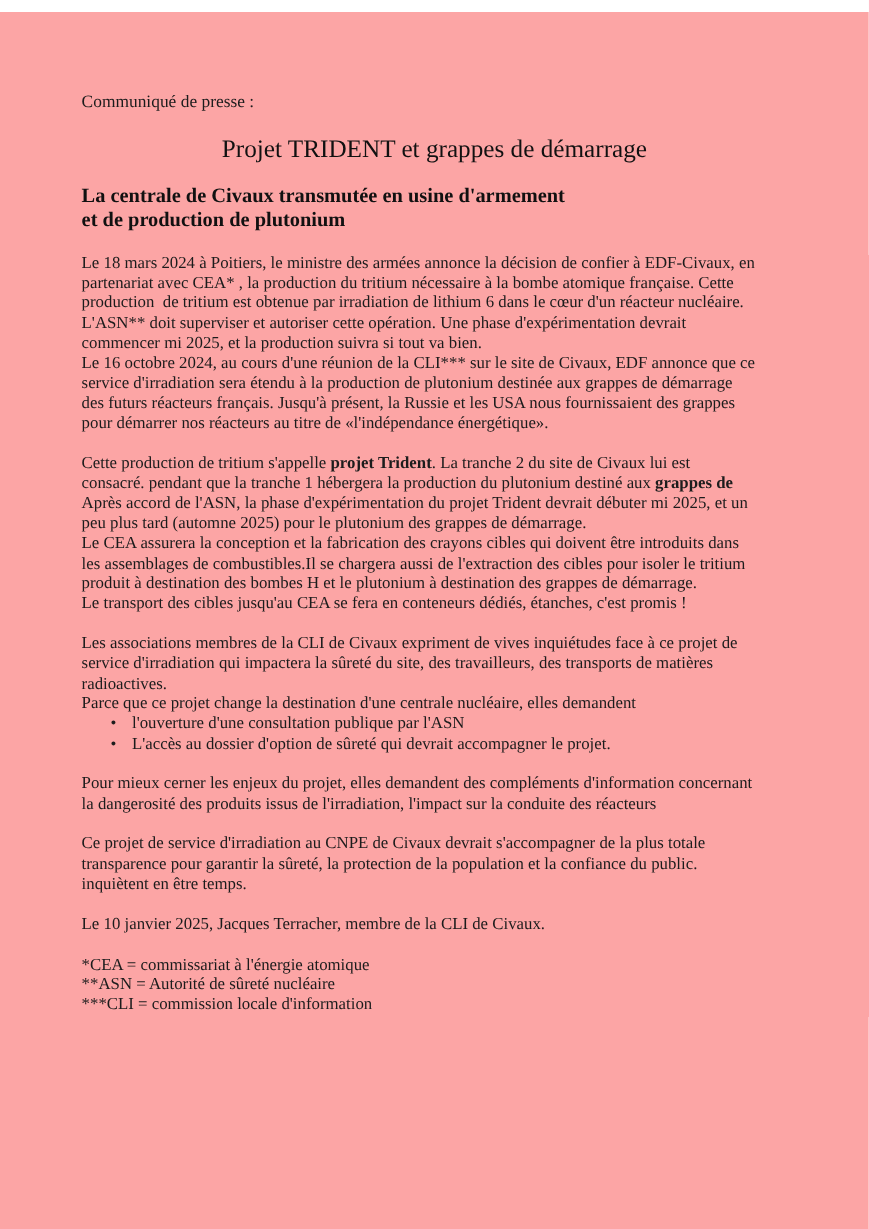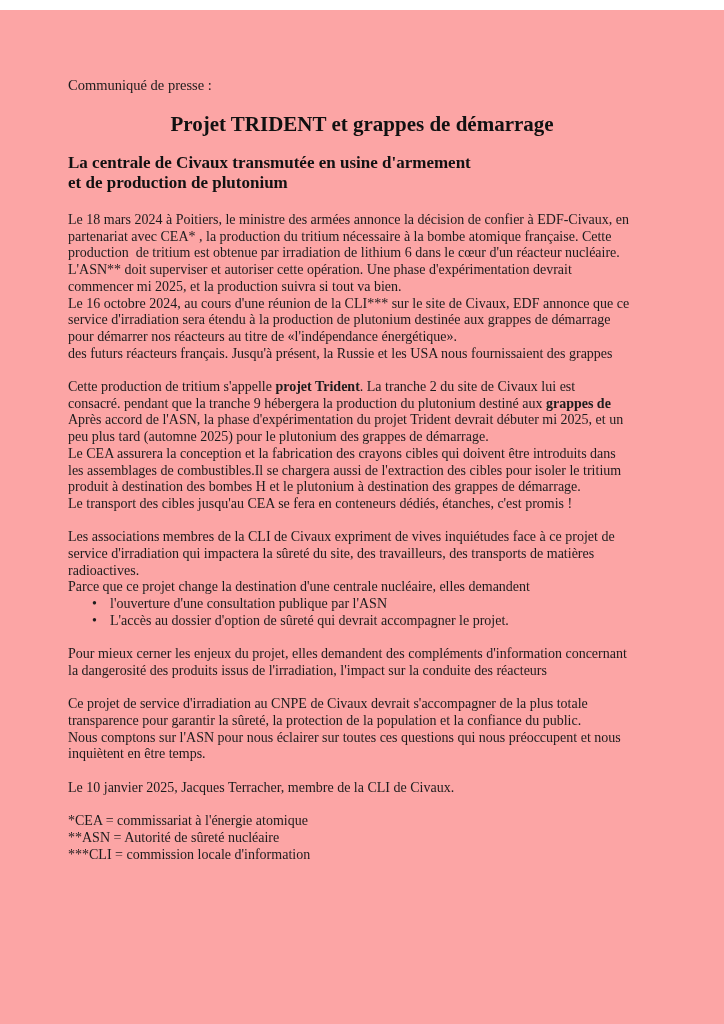--- a/index.html
+++ b/index.html
@@ -17,21 +17,21 @@
   .content {
     padding: 67px 68px 0 68px;
   }
   .kicker {
     font-size: 14.5px;
     line-height: 17px;
     margin-bottom: 18px;
   }
   .doc-title {
     font-size: 21px;
-    font-weight: bold;
+    font-weight: normal;
     text-align: center;
     line-height: 24px;
     margin-bottom: 17px;
     color: #111111;
   }
   .doc-subtitle {
     font-size: 17px;
     font-weight: bold;
     text-align: left;
     line-height: 20px;
@@ -66,45 +66,44 @@
       <div>et de production de plutonium</div>
     </div>
     <div class="body-text">
         <div class="line"><span><span>Le 18 mars 2024 à Poitiers, le ministre des armées annonce la décision de confier à EDF-Civaux, en</span></span></div>
         <div class="line"><span><span>partenariat avec CEA* , la production du tritium nécessaire à la bombe atomique française. Cette</span></span></div>
         <div class="line"><span><span>production  de tritium est obtenue par irradiation de lithium 6 dans le cœur d'un réacteur nucléaire.</span></span></div>
         <div class="line"><span><span>L'ASN** doit superviser et autoriser cette opération. Une phase d'expérimentation devrait</span></span></div>
         <div class="line"><span><span>commencer mi 2025, et la production suivra si tout va bien.</span></span></div>
         <div class="line"><span><span>Le 16 octobre 2024, au cours d'une réunion de la CLI*** sur le site de Civaux, EDF annonce que ce</span></span></div>
         <div class="line"><span><span>service d'irradiation sera étendu à la production de plutonium destinée aux grappes de démarrage</span></span></div>
+        <div class="line"><span><span>des futurs réacteurs français. Jusqu'à présent, la Russie et les USA nous fournissaient des grappes</span></span></div>
         <div class="line"><span><span>pour démarrer nos réacteurs au titre de «l'indépendance énergétique».</span></span></div>
-        <div class="line"><span><span>des futurs réacteurs français. Jusqu'à présent, la Russie et les USA nous fournissaient des grappes</span></span></div>
         <div class="gap"></div>
         <div class="line"><span><span>Cette production de tritium s'appelle </span><span class="b">projet Trident</span><span>. La tranche 2 du site de Civaux lui est</span></span></div>
-        <div class="line"><span><span>consacré. pendant que la tranche 9 hébergera la production du plutonium destiné aux </span><span class="b">grappes de</span></span></div>
+        <div class="line"><span><span>consacré. pendant que la tranche 1 hébergera la production du plutonium destiné aux </span><span class="b">grappes de</span></span></div>
         <div class="line"><span><span>Après accord de l'ASN, la phase d'expérimentation du projet Trident devrait débuter mi 2025, et un</span></span></div>
         <div class="line"><span><span>peu plus tard (automne 2025) pour le plutonium des grappes de démarrage.</span></span></div>
         <div class="line"><span><span>Le CEA assurera la conception et la fabrication des crayons cibles qui doivent être introduits dans</span></span></div>
         <div class="line"><span><span>les assemblages de combustibles.Il se chargera aussi de l'extraction des cibles pour isoler le tritium</span></span></div>
         <div class="line"><span><span>produit à destination des bombes H et le plutonium à destination des grappes de démarrage.</span></span></div>
         <div class="line"><span><span>Le transport des cibles jusqu'au CEA se fera en conteneurs dédiés, étanches, c'est promis !</span></span></div>
         <div class="gap"></div>
         <div class="line"><span><span>Les associations membres de la CLI de Civaux expriment de vives inquiétudes face à ce projet de</span></span></div>
         <div class="line"><span><span>service d'irradiation qui impactera la sûreté du site, des travailleurs, des transports de matières</span></span></div>
         <div class="line"><span><span>radioactives.</span></span></div>
         <div class="line"><span><span>Parce que ce projet change la destination d'une centrale nucléaire, elles demandent</span></span></div>
         <div class="line bullet"><span class="marker">•</span><span><span>l'ouverture d'une consultation publique par l'ASN</span></span></div>
         <div class="line bullet"><span class="marker">•</span><span><span>L'accès au dossier d'option de sûreté qui devrait accompagner le projet.</span></span></div>
         <div class="gap"></div>
         <div class="line"><span><span>Pour mieux cerner les enjeux du projet, elles demandent des compléments d'information concernant</span></span></div>
         <div class="line"><span><span>la dangerosité des produits issus de l'irradiation, l'impact sur la conduite des réacteurs</span></span></div>
         <div class="gap"></div>
         <div class="line"><span><span>Ce projet de service d'irradiation au CNPE de Civaux devrait s'accompagner de la plus totale</span></span></div>
         <div class="line"><span><span>transparence pour garantir la sûreté, la protection de la population et la confiance du public.</span></span></div>
-        <div class="line"><span><span>Nous comptons sur l'ASN pour nous éclairer sur toutes ces questions qui nous préoccupent et nous</span></span></div>
         <div class="line"><span><span>inquiètent en être temps.</span></span></div>
         <div class="gap"></div>
         <div class="line"><span><span>Le 10 janvier 2025, Jacques Terracher, membre de la CLI de Civaux.</span></span></div>
         <div class="gap"></div>
         <div class="line"><span><span>*CEA = commissariat à l'énergie atomique</span></span></div>
         <div class="line"><span><span>**ASN = Autorité de sûreté nucléaire</span></span></div>
         <div class="line"><span><span>***CLI = commission locale d'information</span></span></div>
       </div>
   </div>
 </div>

